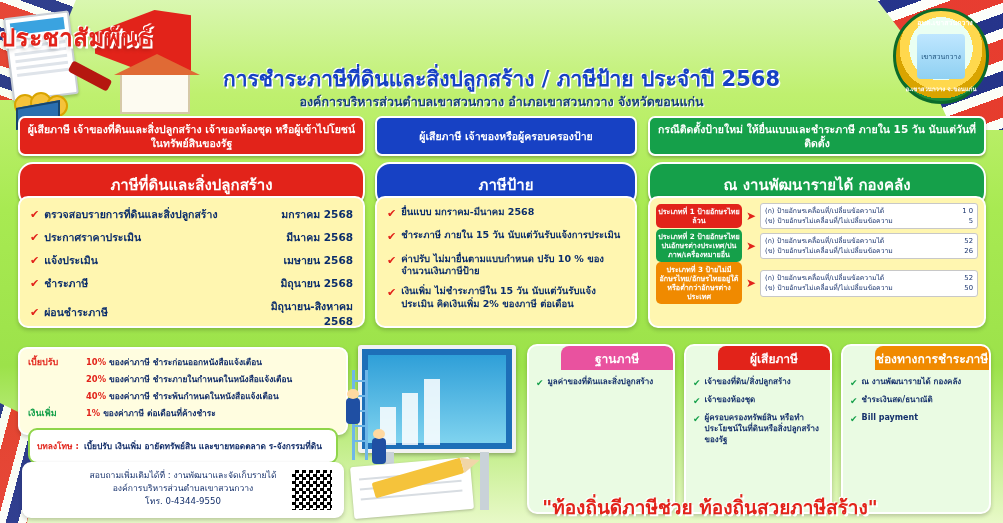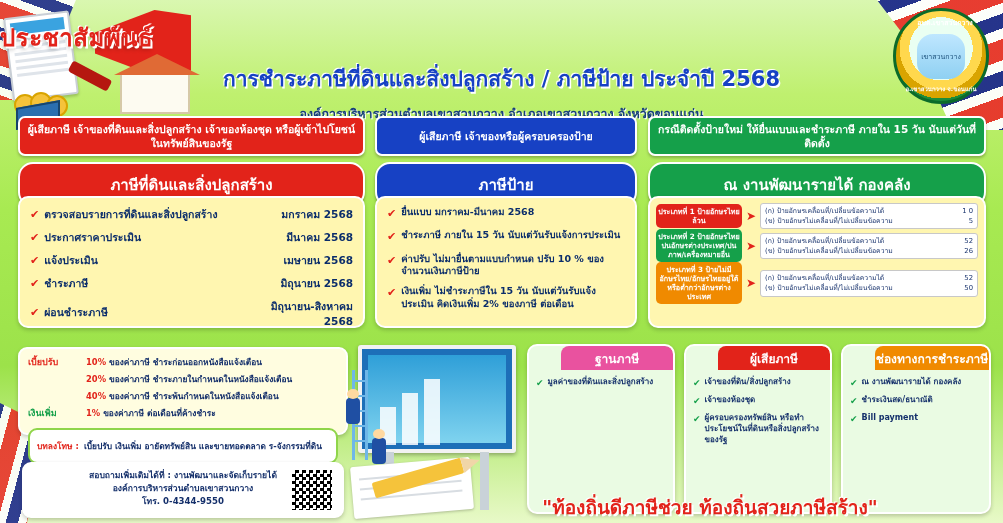--- a/index.html
+++ b/index.html
@@ -40,39 +40,38 @@
   
   .logo {
     position:absolute; right:14px; top:8px; width:96px; height:96px; border-radius:50%;
     background:radial-gradient(circle at 50% 42%, #eafff2 0 46%, #ffd84d 46% 60%, #d9a400 60% 72%, #1d8c3a 72% 100%);
     border:3px solid #0b6b2a;
     display:flex; align-items:center; justify-content:center; flex-direction:column;
     color:#ffffff; text-align:center;
   }
   .logo-top { position:absolute; top:6px; left:8px; right:0; font-size:7px; color:#ffffff; font-weight:bold; }
   .logo-bot { position:absolute; bottom:7px; left:0; right:0; font-size:6px; color:#ffffff; font-weight:bold; }
-  .logo-mid { width:48px; height:45px; background:linear-gradient(180deg,#bfe7ff,#8fd0f2); border-radius:16px;
+  .logo-mid { width:48px; height:45px; background:linear-gradient(180deg,#bfe7ff,#8fd0f2); border-radius:4px;
     display:flex; align-items:center; justify-content:center; font-size:7px; color:#1b4f7a;}
   
   .title1 {
     position:absolute; left:0; right:0; top:18px; text-align:left;
     font-size:24px; font-weight:bold; color:#e2231a;
     text-shadow: 2px 2px 0 #ffffff, -1px -1px 0 #ffffff, 0 3px 4px rgba(0,0,0,.25);
     letter-spacing:.5px;
   }
   .title2 {
     position:absolute; left:0; right:0; top:62px; text-align:center;
     font-size:21px; font-weight:bold; color:#1741c4;
     text-shadow: 1.5px 1.5px 0 #ffffff, -1px -1px 0 #ffffff;
   }
   .title3 {
     position:absolute; left:0; right:0; top:92px; text-align:center;
     font-size:12.5px; font-weight:bold; color:#17407a;
     text-shadow: 1px 1px 0 #ffffff;
-    margin-top: 12px;
   }
   
   .topbar {
     position:absolute; top:116px; border-radius:7px; color:#ffffff;
     font-size:10.5px; font-weight:bold; text-align:center;
     display:flex; align-items:center; justify-content:center; padding:3px 6px; line-height:1.35;
     box-shadow:0 2px 3px rgba(0,0,0,.25);
   }
   #bar-left  { left:18px;  width:347px; height:40px; background:#e2231a; border:2px solid #ffffff; }
   #bar-mid   { left:375px; width:262px; height:40px; background:#1741c4; border:2px solid #ffffff; }
@@ -134,21 +133,21 @@
   #punish {
     position:absolute; left:28px; top:428px; width:310px; height:30px;
     background:#ffffff; border:2px solid #8fd54a; border-radius:9px;
     display:flex; align-items:center; padding:16px 7px; font-size:8.4px; color:#15306b; font-weight:bold;
   }
   #punish .tag { color:#e2231a; font-weight:bold; margin-right:5px; }
 
   #contact {
     position:absolute; left:22px; top:462px; width:322px; height:56px;
     background:#ffffff; border:2px solid #ffffff; border-radius:9px;
-    font-size:8.6px; color:#15306b; font-weight:bold; text-align:center; padding:5px 6px; line-height:1.5;
+    font-size:8.6px; color:#15306b; font-weight:normal; text-align:center; padding:5px 6px; line-height:1.5;
     box-shadow:0 2px 4px rgba(0,0,0,.2);
   }
   .qr { position:absolute; right:8px; top:4px; width:44px; height:44px; background:
     repeating-conic-gradient(#000 0% 25%, #fff 0% 50%) 0 0/7px 7px; border:2px solid #fff;}
 
   
   .card {
     position:absolute; top:344px; width:148px; height:170px; border-radius:10px;
     background:#eafbe3; border:2px solid #ffffff; box-shadow:0 2px 4px rgba(0,0,0,.2);
     overflow:hidden;

